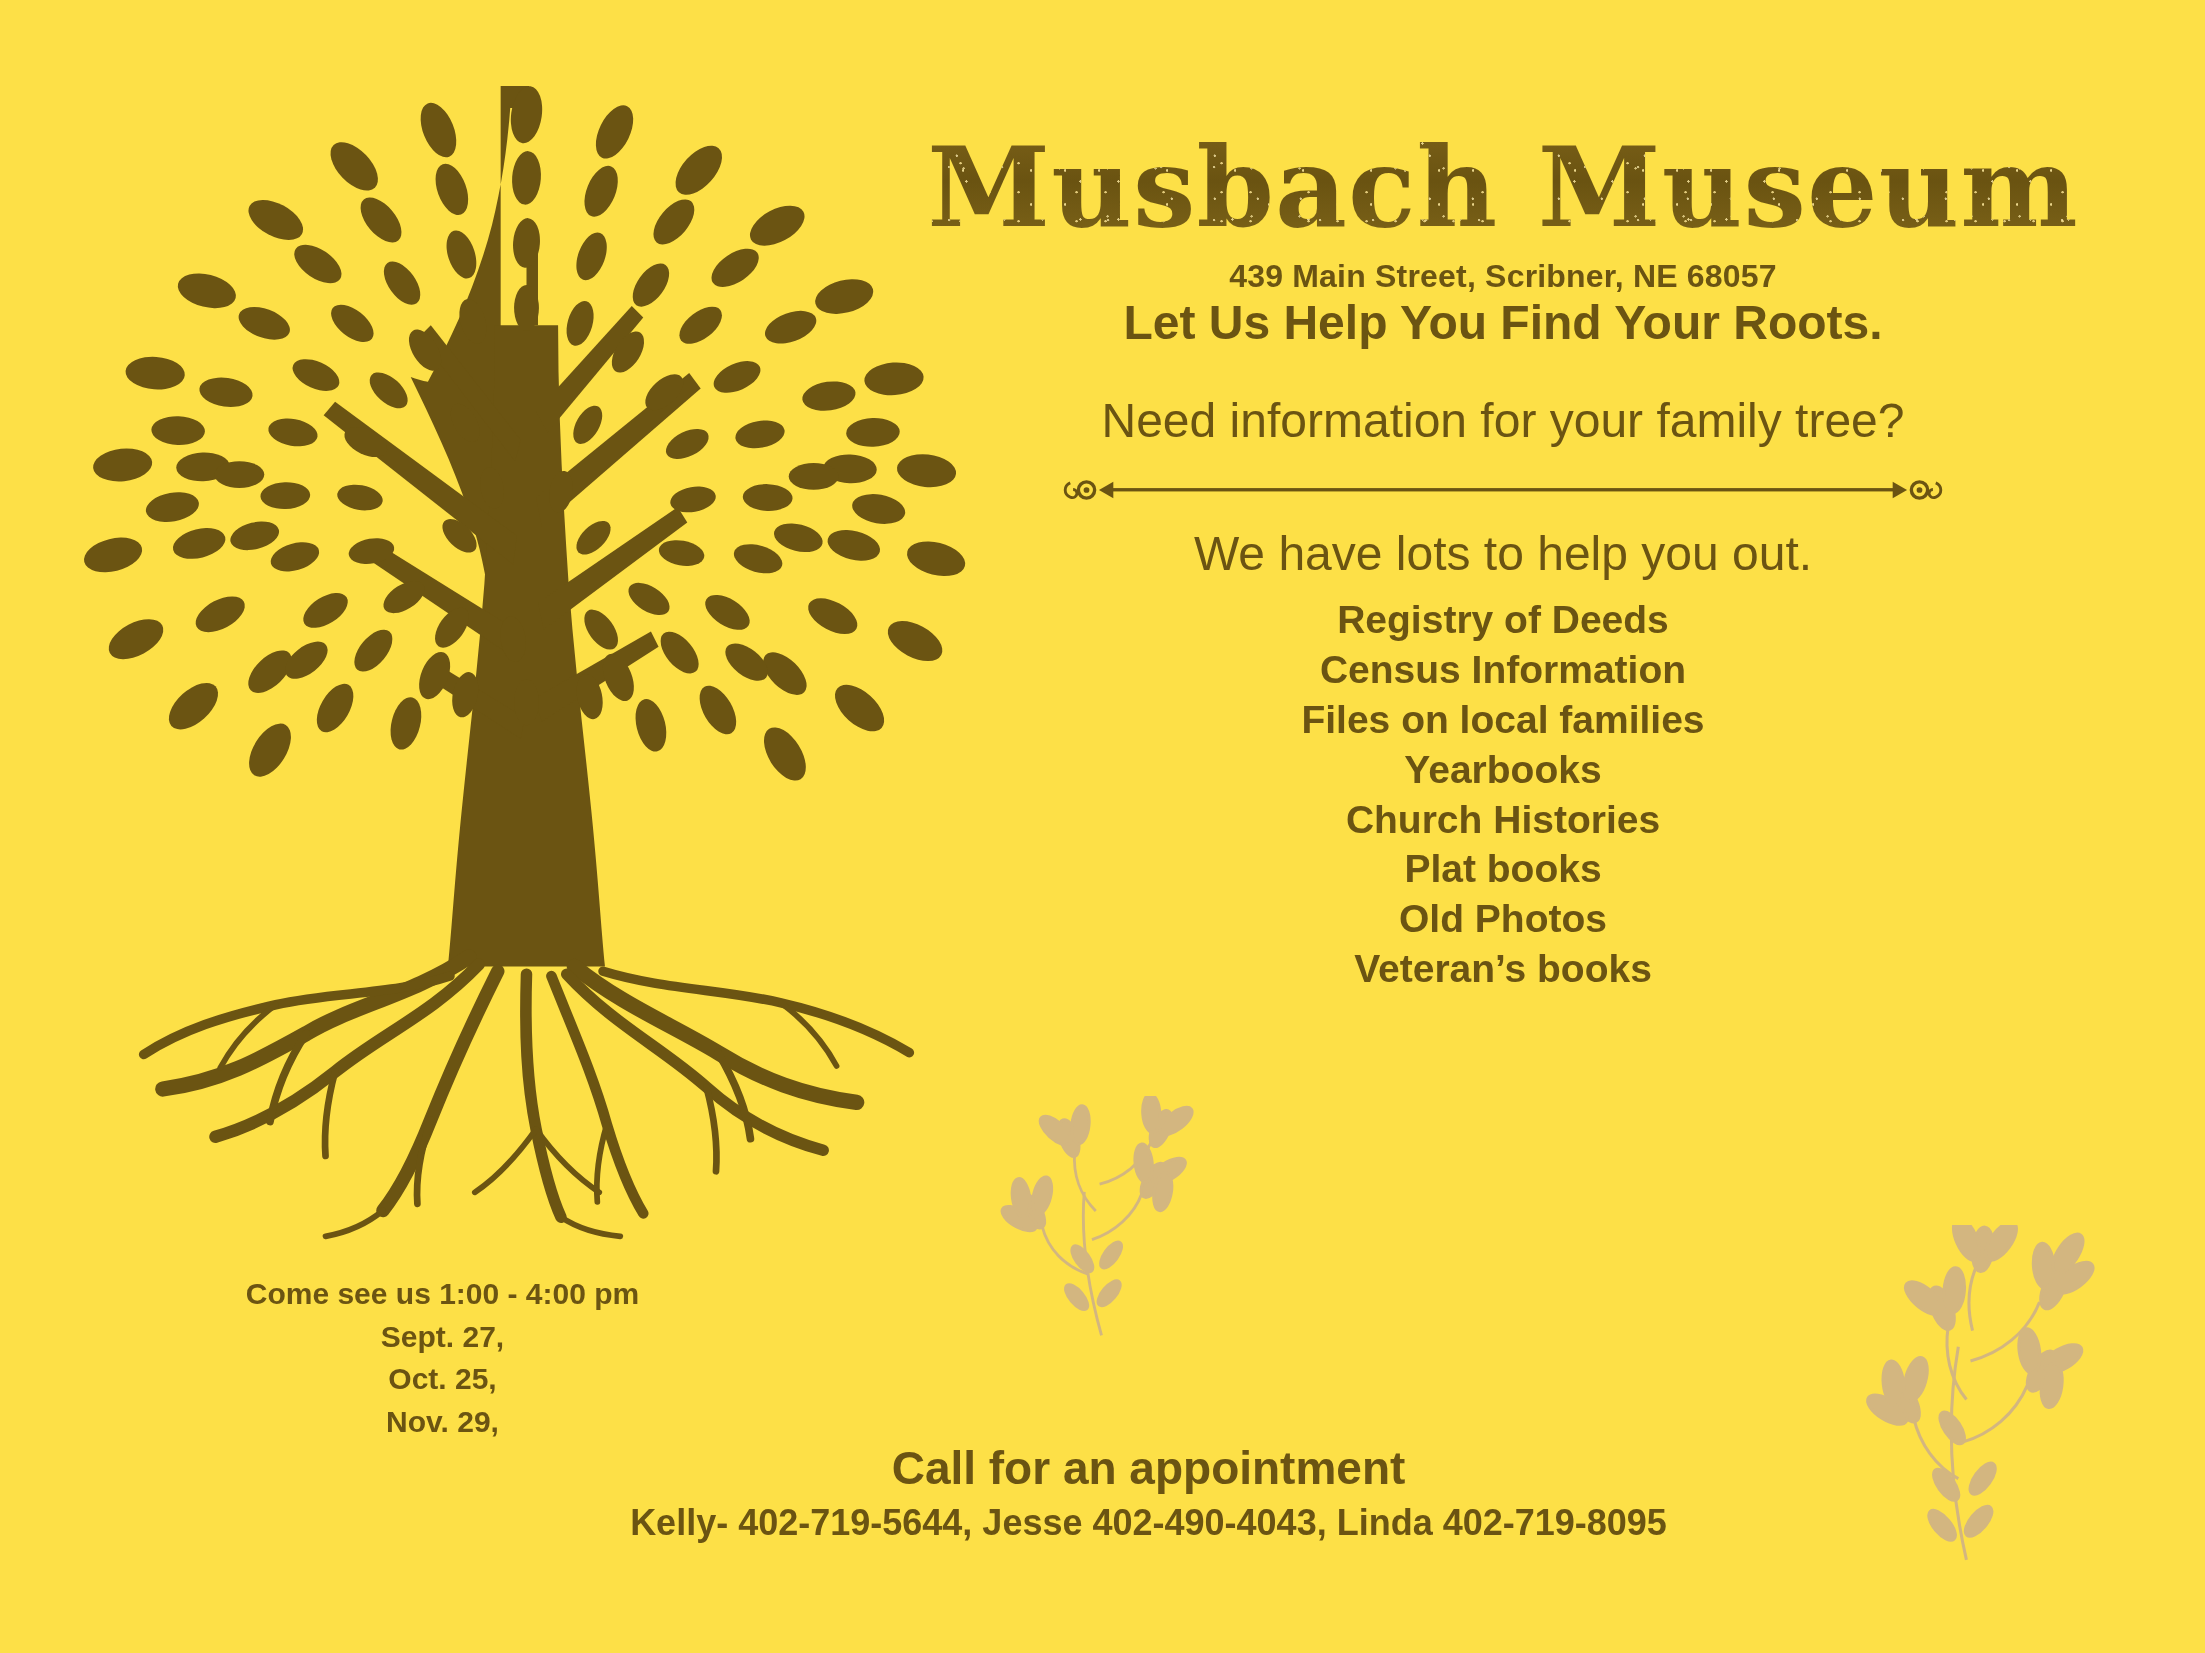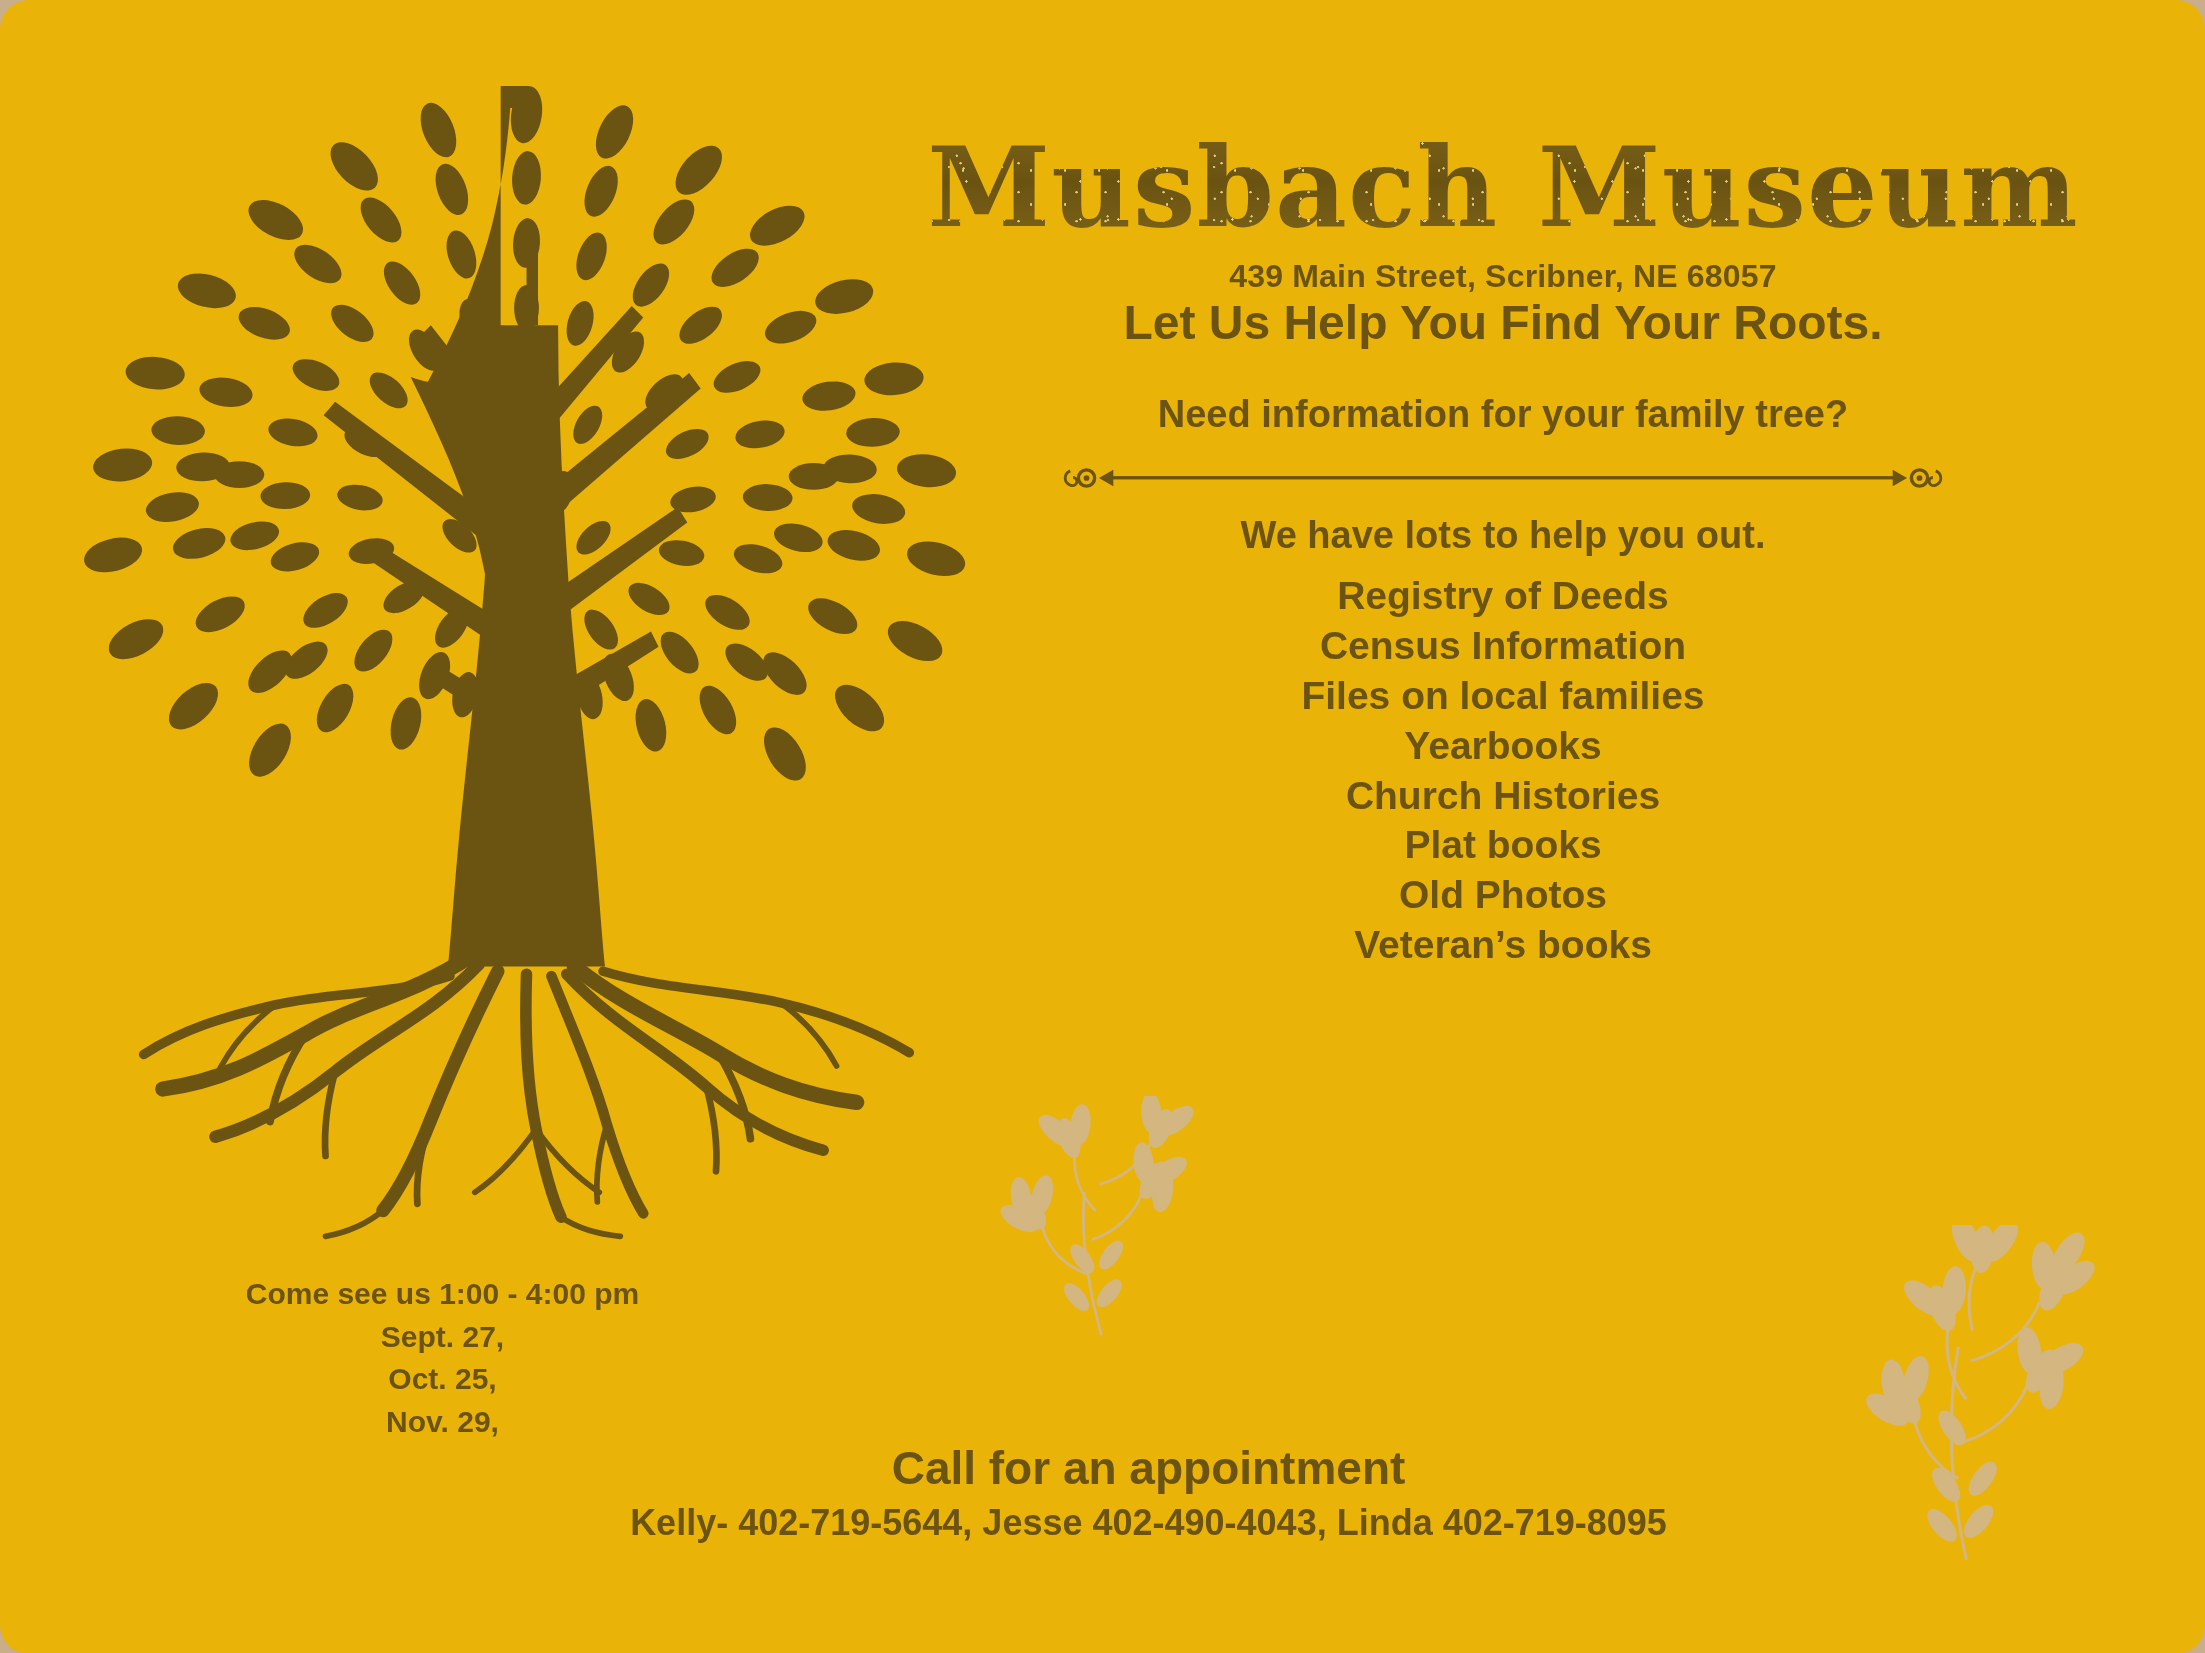--- a/index.html
+++ b/index.html
@@ -10,22 +10,21 @@
     width: 2205px;
     height: 1654px;
     background: #c8ae8b;
     font-family: "Liberation Sans", sans-serif;
     overflow: hidden;
     position: relative;
   }
   .poster {
     position: absolute;
     inset: 0;
-    background: #eab308;
-    border-radius: 29px;
+    background: #fde047;
   }
 
   
   .tree-art {
     position: absolute;
     left: 19px;
     top: 86px;
     width: 1015px;
     height: 1225px;
   }
@@ -69,22 +68,22 @@
     color: #6b5412;
     letter-spacing: 0.2px;
   }
   .tagline {
     font-size: 48px;
     font-weight: bold;
     color: #6b5412;
   }
   .question {
     margin-top: 43px;
-    font-size: 38px;
-    font-weight: bold;
+    font-size: 48px;
+    font-weight: normal;
     color: #6b5412;
   }
 
   
   .divider {
     margin: 25px auto 0;
     width: 900px;
     height: 34px;
     position: relative;
   }

